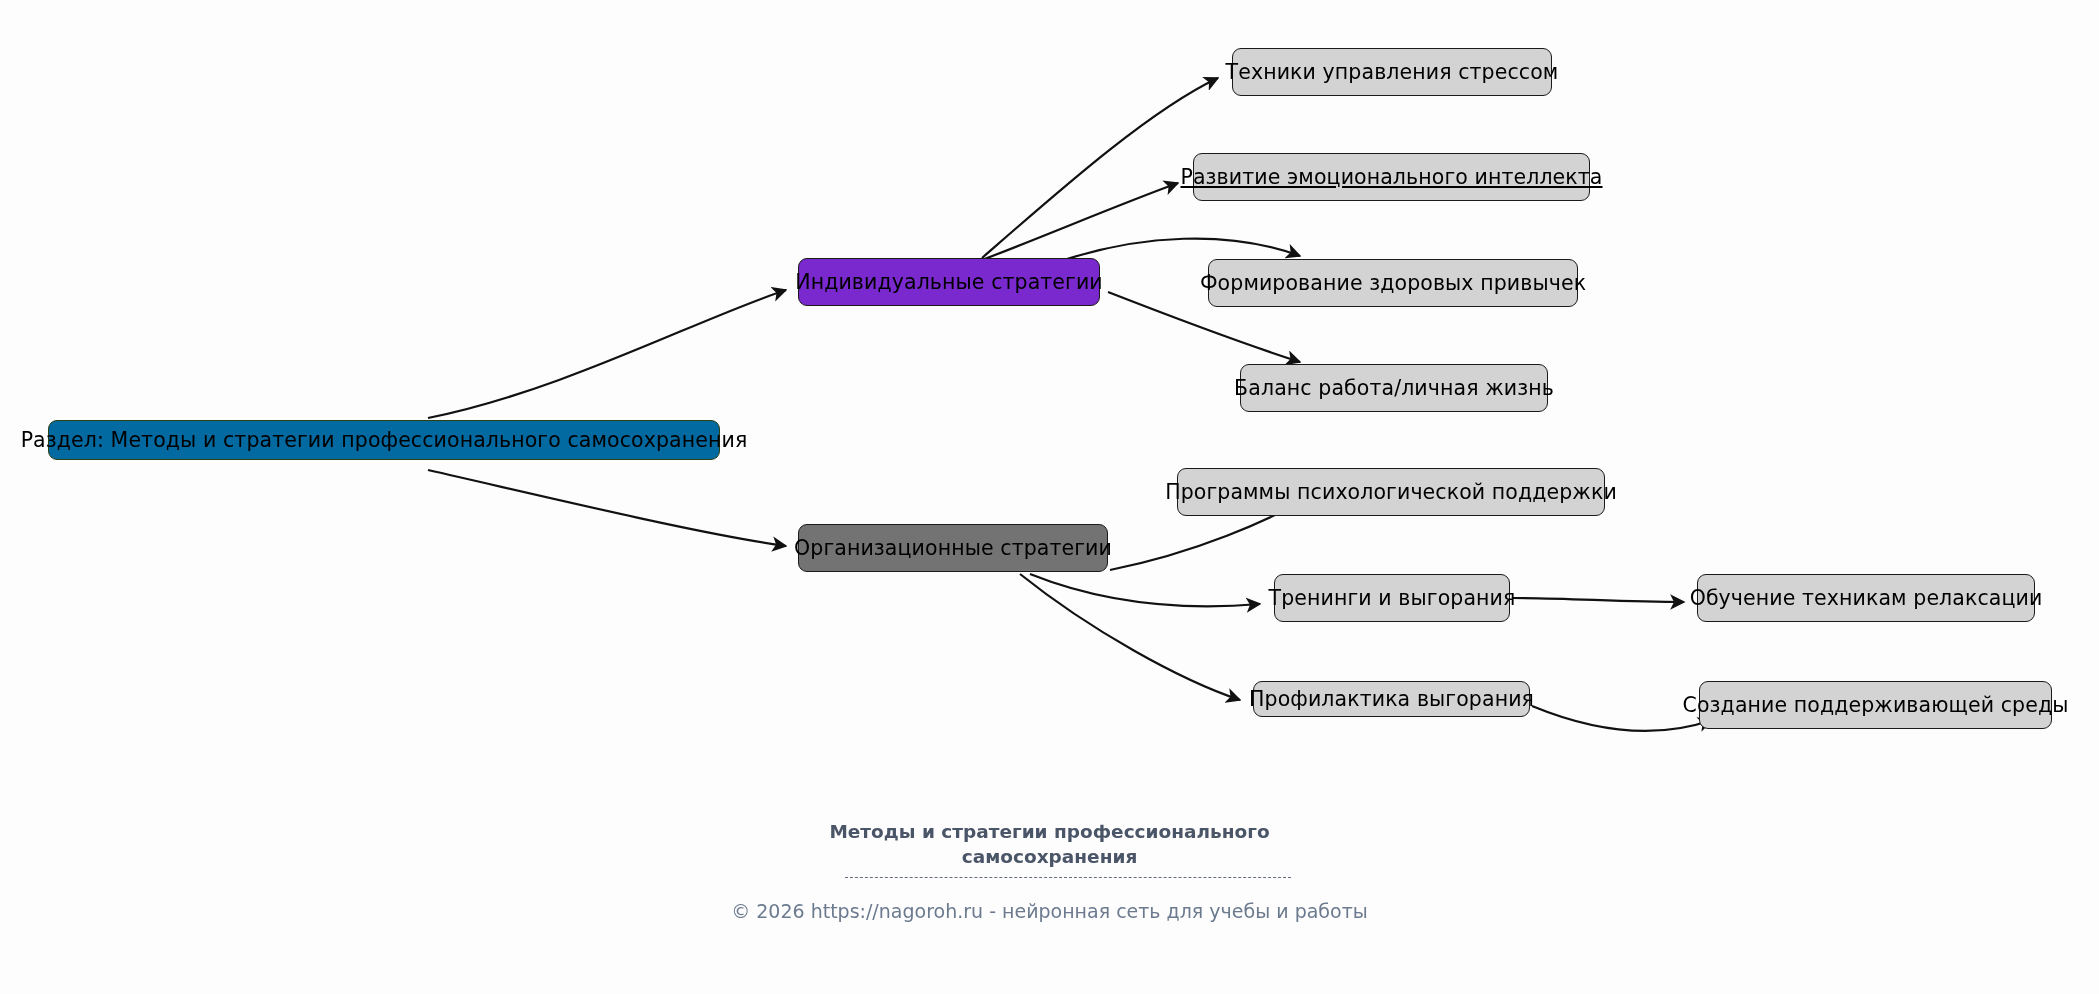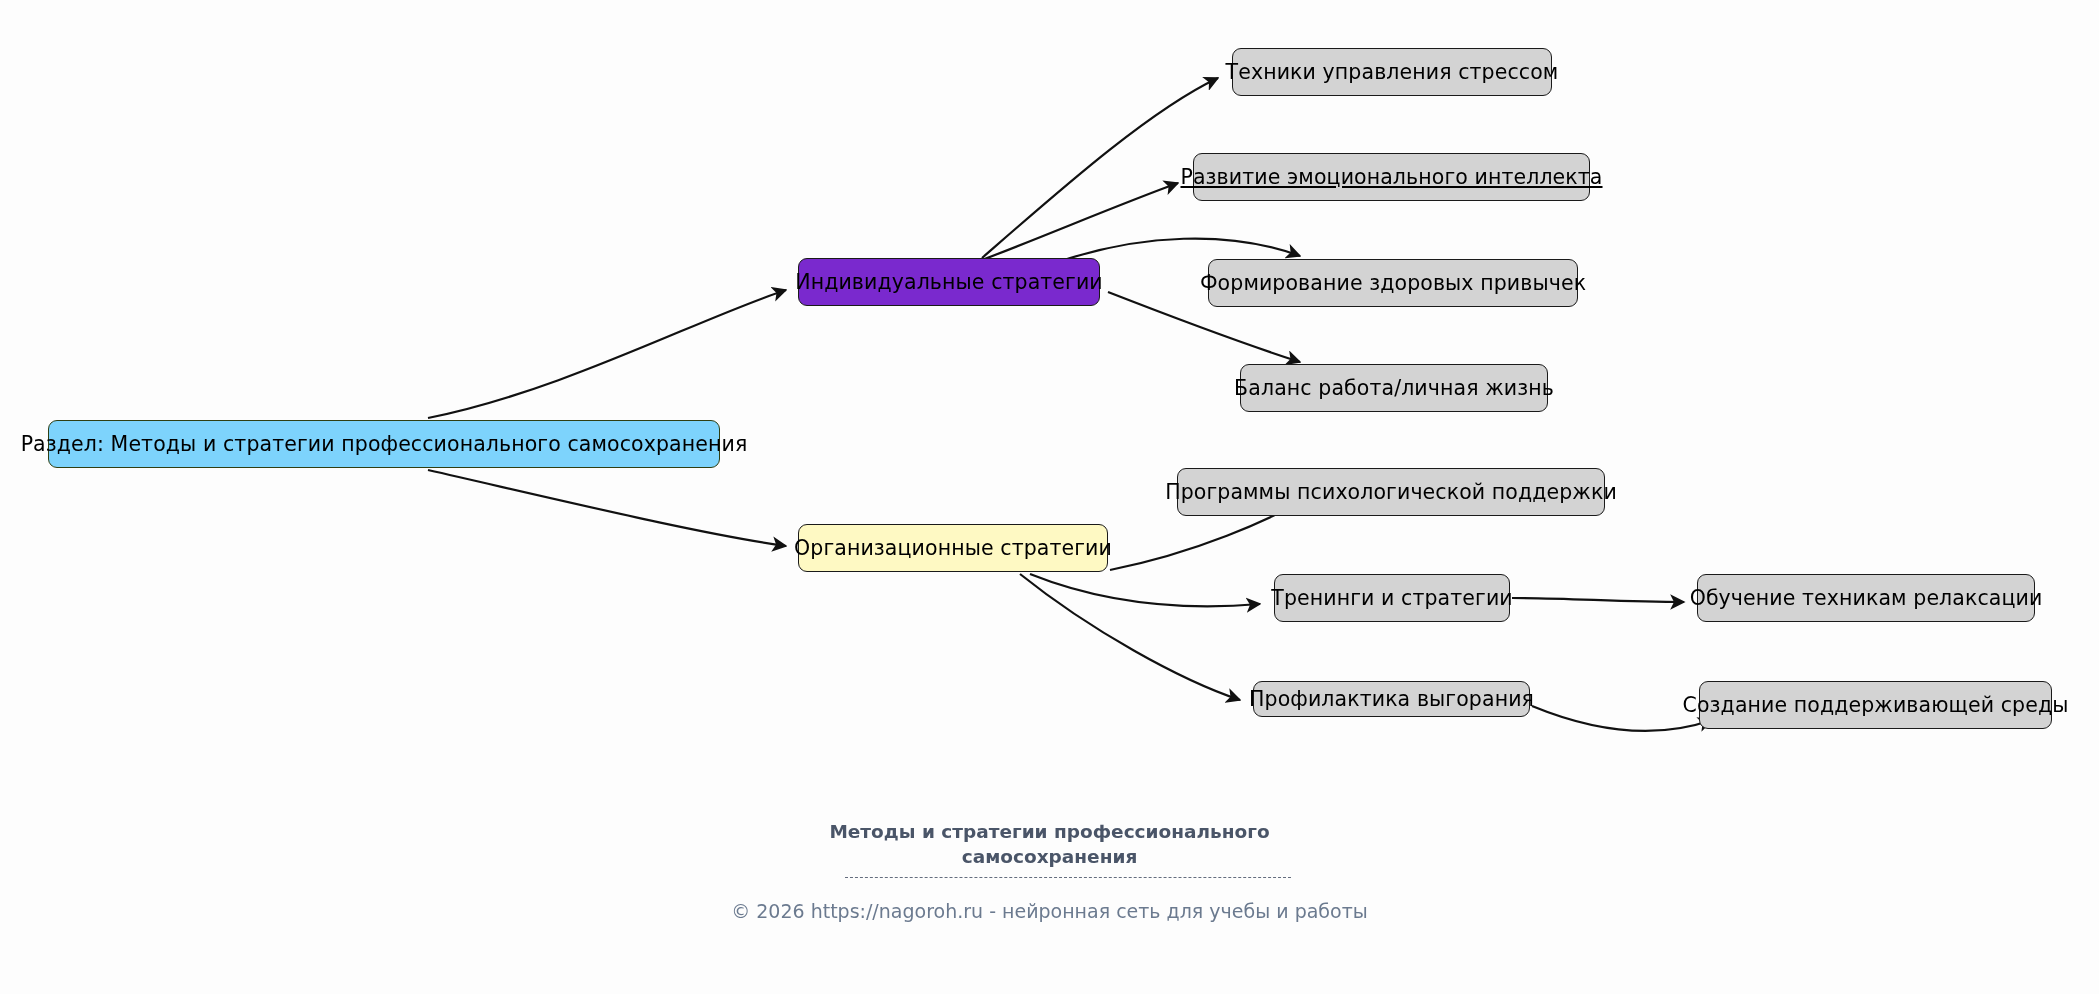--- a/index.html
+++ b/index.html
@@ -100,46 +100,46 @@
         <path d="M 1108 292 C 1180 320 1250 346 1300 362" marker-end="url(#arrow)"></path>
         <path d="M 1110 570 C 1180 556 1270 526 1355 470" marker-end="url(#arrow)"></path>
         <path d="M 1030 574 C 1110 606 1190 610 1260 604" marker-end="url(#arrow)"></path>
         <path d="M 1020 574 C 1090 630 1180 680 1240 700" marker-end="url(#arrow)"></path>
         <path d="M 1512 598 C 1570 598 1620 602 1684 602" marker-end="url(#arrow)"></path>
         <path d="M 1532 706 C 1600 734 1660 738 1712 720" marker-end="url(#arrow)"></path>
       </g>
   </svg>
 
   <div id="nodes">
-      <div class="node root" style="left: 48px; top: 420px; width: 672px; height: 48px; background: #7dd3fc;">
+      <div class="node root" style="left: 48px; top: 420px; width: 672px; height: 40px; background: #0369a1;">
         <span>Раздел: Методы и стратегии профессионального самосохранения</span>
       </div>
       <div class="node branch" style="left: 798px; top: 258px; width: 302px; height: 48px; background: rgb(122, 41, 206);">
         <span>Индивидуальные стратегии</span>
       </div>
-      <div class="node branch" style="left: 798px; top: 524px; width: 310px; height: 48px; background: #fef9c3;">
+      <div class="node branch" style="left: 798px; top: 524px; width: 310px; height: 48px; background: #737373;">
         <span>Организационные стратегии</span>
       </div>
       <div class="node leaf" style="left: 1232px; top: 48px; width: 320px; height: 48px; background: rgb(211, 211, 211);">
         <span>Техники управления стрессом</span>
       </div>
       <div class="node leaf" style="left: 1193px; top: 153px; width: 397px; height: 48px; background: rgb(211, 211, 211); text-decoration: underline;">
         <span>Развитие эмоционального интеллекта</span>
       </div>
       <div class="node leaf" style="left: 1208px; top: 259px; width: 370px; height: 48px; background: rgb(211, 211, 211);">
         <span>Формирование здоровых привычек</span>
       </div>
       <div class="node leaf" style="left: 1240px; top: 364px; width: 308px; height: 48px; background: rgb(211, 211, 211);">
         <span>Баланс работа/личная жизнь</span>
       </div>
       <div class="node leaf" style="left: 1177px; top: 468px; width: 428px; height: 48px; background: rgb(211, 211, 211);">
         <span>Программы психологической поддержки</span>
       </div>
       <div class="node leaf" style="left: 1274px; top: 574px; width: 236px; height: 48px; background: rgb(211, 211, 211);">
-        <span>Тренинги и стратегии</span>
+        <span>Тренинги и выгорания</span>
       </div>
       <div class="node leaf" style="left: 1697px; top: 574px; width: 338px; height: 48px; background: rgb(211, 211, 211);">
         <span>Обучение техникам релаксации</span>
       </div>
       <div class="node leaf" style="left: 1253px; top: 681px; width: 277px; height: 36px; background: rgb(211, 211, 211);">
         <span>Профилактика выгорания</span>
       </div>
       <div class="node leaf" style="left: 1682px; top: 681px; width: 353px; height: 48px; background: rgb(211, 211, 211); margin-left: 17px;">
         <span>Создание поддерживающей среды</span>
       </div>

